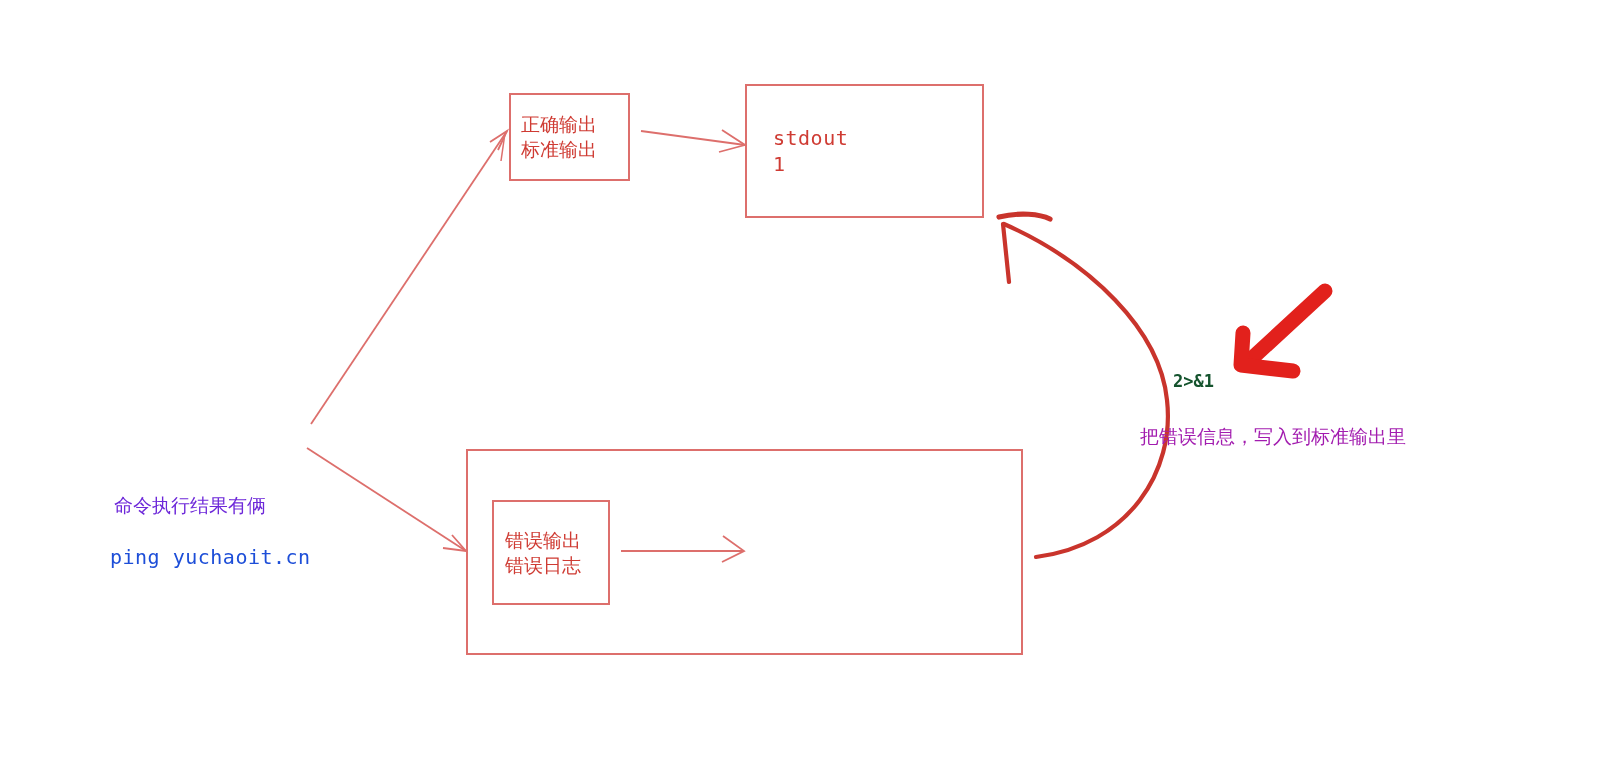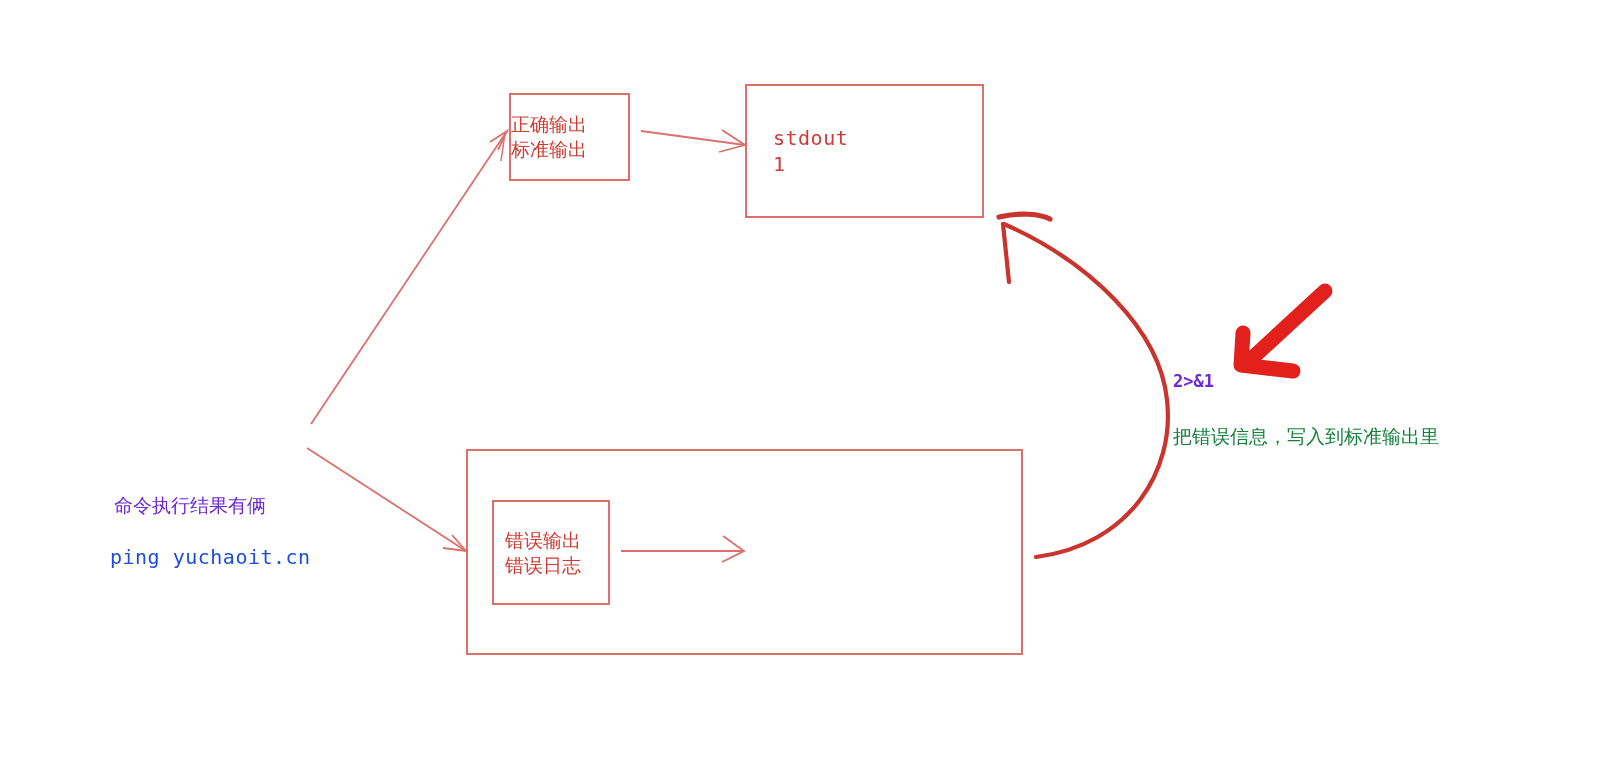--- a/index.html
+++ b/index.html
@@ -55,21 +55,21 @@
     left: 105px; top: 389px; width: 186px; height: 78px;
     align-items: center;
   }
   #linux-cmd-box .node-text { font-size: 25px; letter-spacing: 1px; }
 
   #caption-result { left: 114px; top: 493px; font-size: 19px; color: #6d28d9; }
   #caption-ping  { left: 110px; top: 545px; font-size: 20px; color: #1d4ed8; letter-spacing: .5px; }
 
   #correct-output-box {
     left: 509px; top: 93px; width: 121px; height: 88px;
-    padding-left: 0;
+    padding-left: 10px;
   }
   #correct-output-box .node-text { font-size: 19px; }
 
   #stdout-box {
     left: 745px; top: 84px; width: 239px; height: 134px;
     padding-left: 26px;
   }
   #stdout-box .node-text { font-size: 20px; letter-spacing: .5px; }
 
   #stderr-outer-box {
@@ -84,27 +84,27 @@
 
   #stderr-box {
     left: 745px; top: 497px; width: 211px; height: 100px;
     padding-left: 20px;
   }
   #stderr-box .node-text { font-size: 20px; letter-spacing: .5px; }
 
   #redirect-label {
     left: 1173px; top: 371px;
     font-size: 17px; font-weight: bold;
-    color: #6d28d9;
+    color: #14532d;
     font-family: "DejaVu Sans Mono", "Liberation Mono", monospace;
   }
   #redirect-desc {
-    left: 1173px; top: 424px;
+    left: 1140px; top: 424px;
     font-size: 19px;
-    color: #15803d;
+    color: #a21caf;
   }
 </style>
 </head>
 <body>
 
 <div id="canvas">
 
   <svg class="svg-layer" viewBox="0 0 1599 763">
 
     <g>

